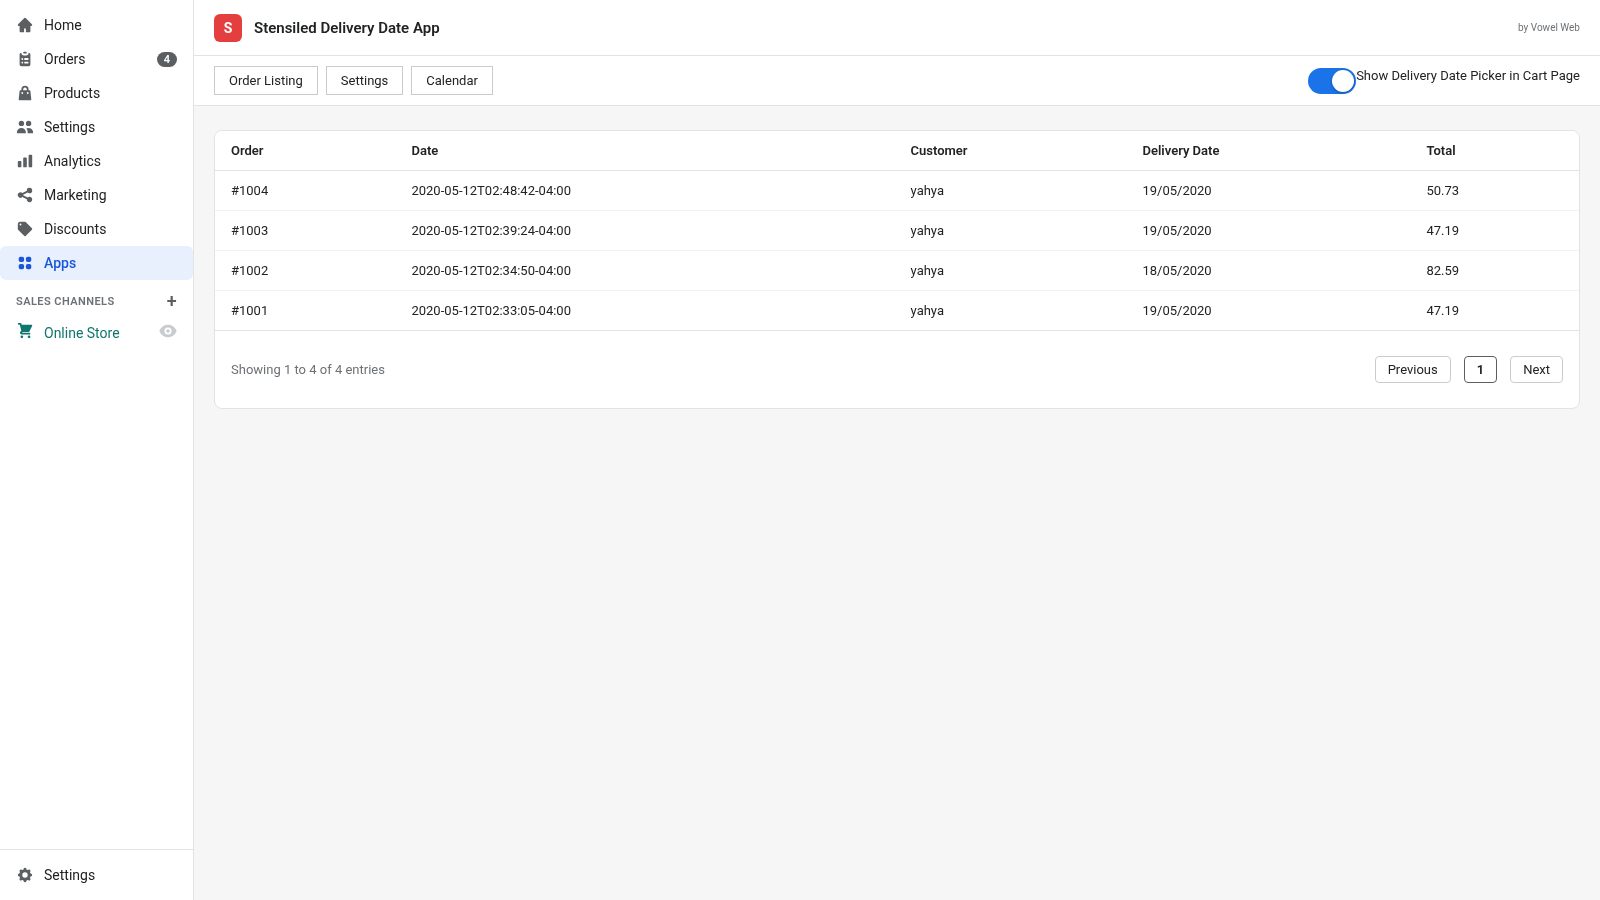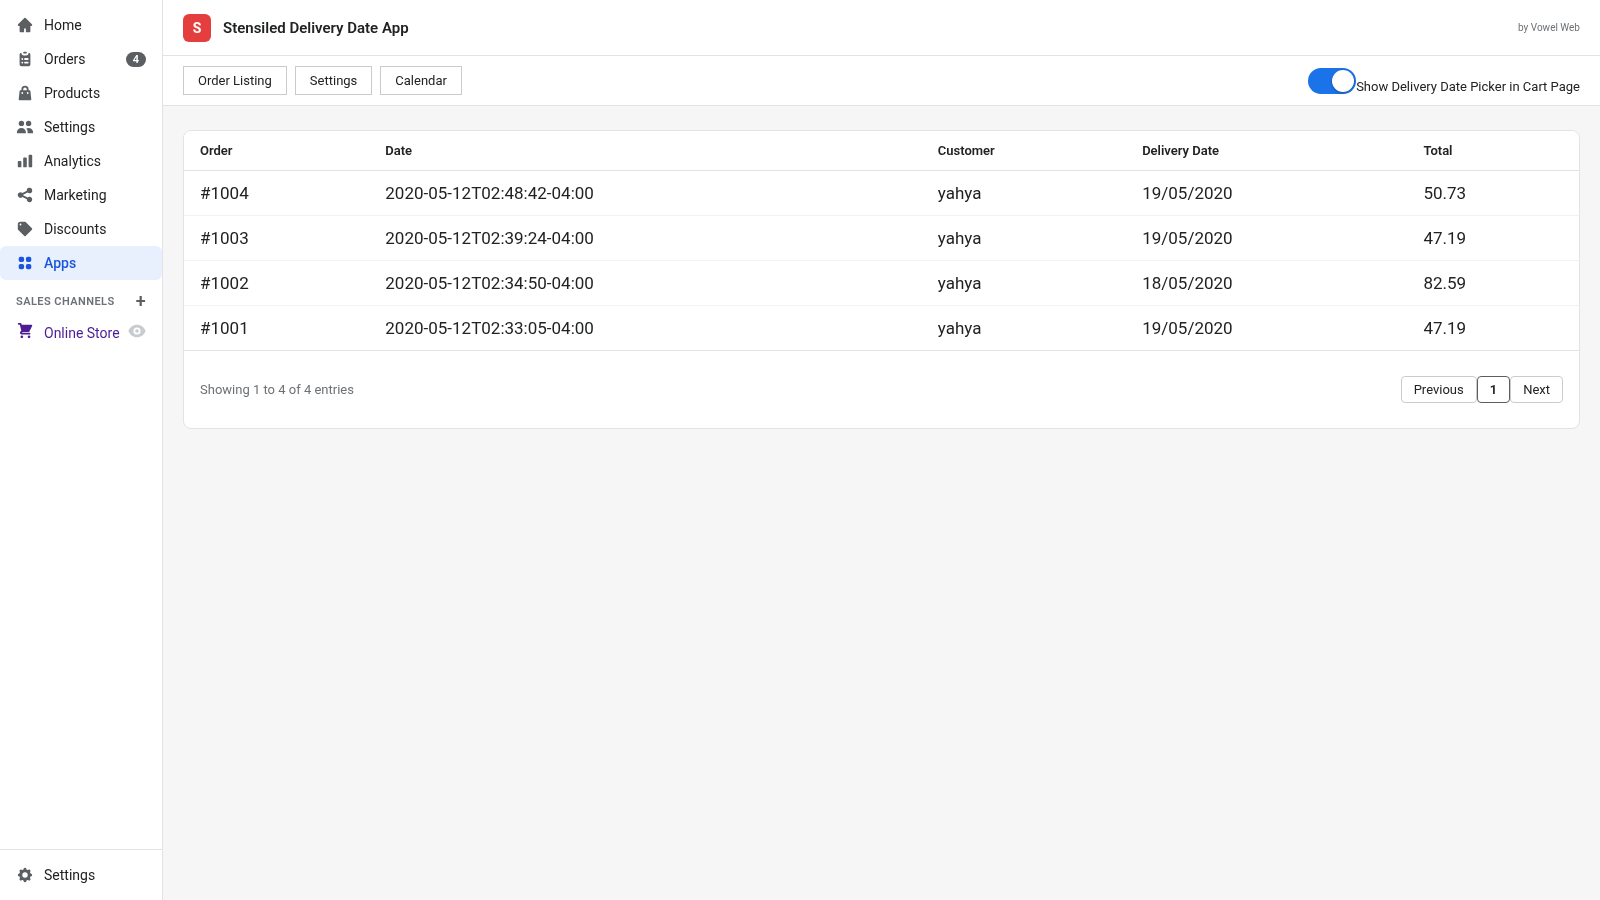--- a/index.html
+++ b/index.html
@@ -1,20 +1,20 @@
 <!DOCTYPE html>
 <html><head>
   <meta charset="utf-8">
   <style>
     * { box-sizing: border-box; margin: 0; padding: 0; }
     body { font-family: -apple-system, BlinkMacSystemFont, 'Segoe UI', Roboto, sans-serif; background: #f6f6f7; display: flex; height: 900px; width: 1600px; overflow: hidden; }
 
     
     #sidebar {
-      width: 163px;
+      width: 194px;
       background: #fff;
       border-right: 1px solid #e1e3e5;
       display: flex;
       flex-direction: column;
       flex-shrink: 0;
       height: 900px;
     }
     .sidebar-nav { flex: 1; padding: 8px 0; }
     .sidebar-item {
       display: flex;
@@ -59,21 +59,21 @@
     .sidebar-footer {
       border-top: 1px solid #e1e3e5;
       padding: 8px 0;
     }
     .online-store-item {
       display: flex;
       align-items: flex-start;
       justify-content: space-between;
       padding: 8px 16px;
       font-size: 14px;
-      color: #4c1d95;
+      color: #0f766e;
       cursor: pointer;
     }
     .online-store-left { display: flex; align-items: center; gap: 10px; }
 
     
     #main {
       flex: 1;
       display: flex;
       flex-direction: column;
       overflow: hidden;
@@ -128,21 +128,21 @@
       border-radius: 0;
       background: #fff;
       font-size: 13px;
       color: #202223;
       cursor: pointer;
       font-family: inherit;
     }
     .toggle-area {
       margin-left: auto;
       display: flex;
-      align-items: flex-end;
+      align-items: flex-start;
       gap: 0;
       font-size: 13px;
       color: #202223;
     }
     .toggle-switch {
       width: 48px;
       height: 26px;
       background: #1a73e8;
       border-radius: 13px;
       position: relative;
@@ -186,39 +186,39 @@
       padding: 12px 16px;
       text-align: left;
       font-size: 13px;
       font-weight: 600;
       color: #202223;
       border-bottom: 1px solid #e1e3e5;
       background: #fff;
     }
     .order-table td {
       padding: 12px 16px;
-      font-size: 17px;
+      font-size: 13px;
       color: #202223;
       border-bottom: 1px solid #f1f2f3;
     }
     .order-table tr:last-child td { border-bottom: none; }
 
     .table-footer {
       display: flex;
       align-items: center;
       justify-content: space-between;
       padding: 25px 16px;
       border-top: 1px solid #e1e3e5;
       font-size: 13px;
       color: #6d7175;
     }
     .pagination {
       display: flex;
       align-items: center;
-      gap: 0;
+      gap: 13px;
     }
     .page-btn {
       padding: 5px 12px;
       border: 1px solid #c9cccf;
       border-radius: 4px;
       background: #fff;
       font-size: 13px;
       color: #202223;
       cursor: pointer;
       font-family: inherit;

